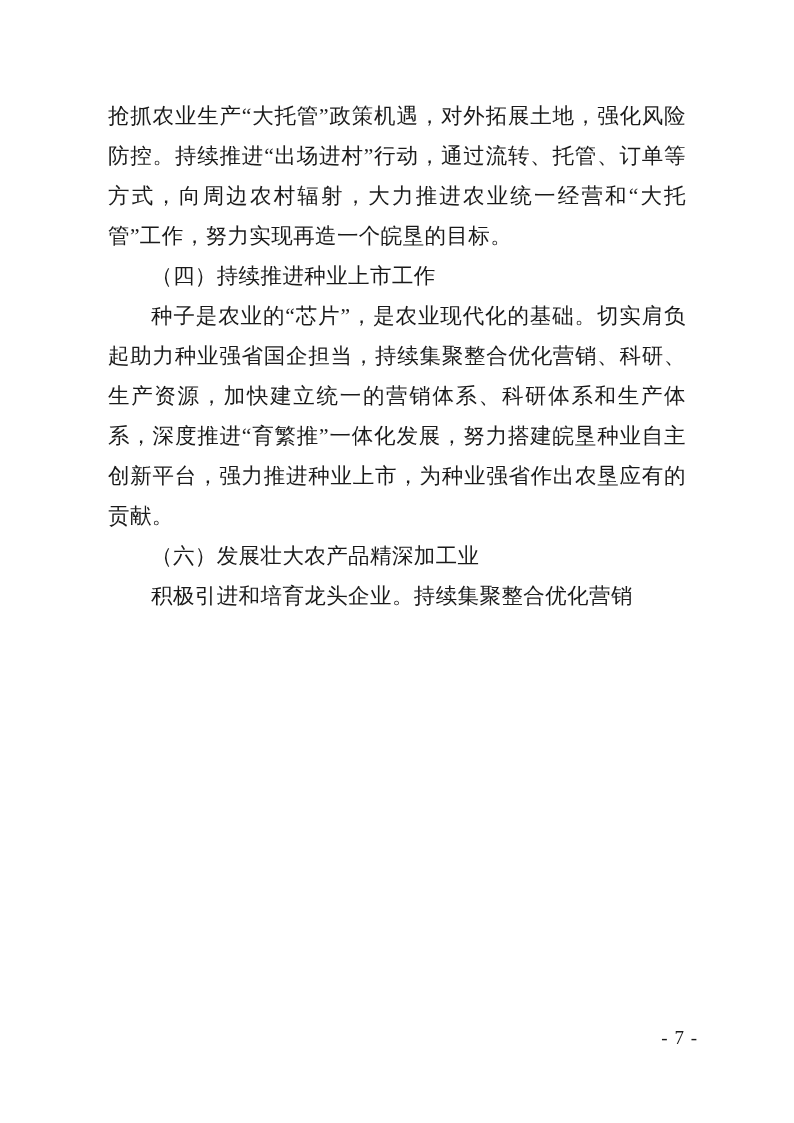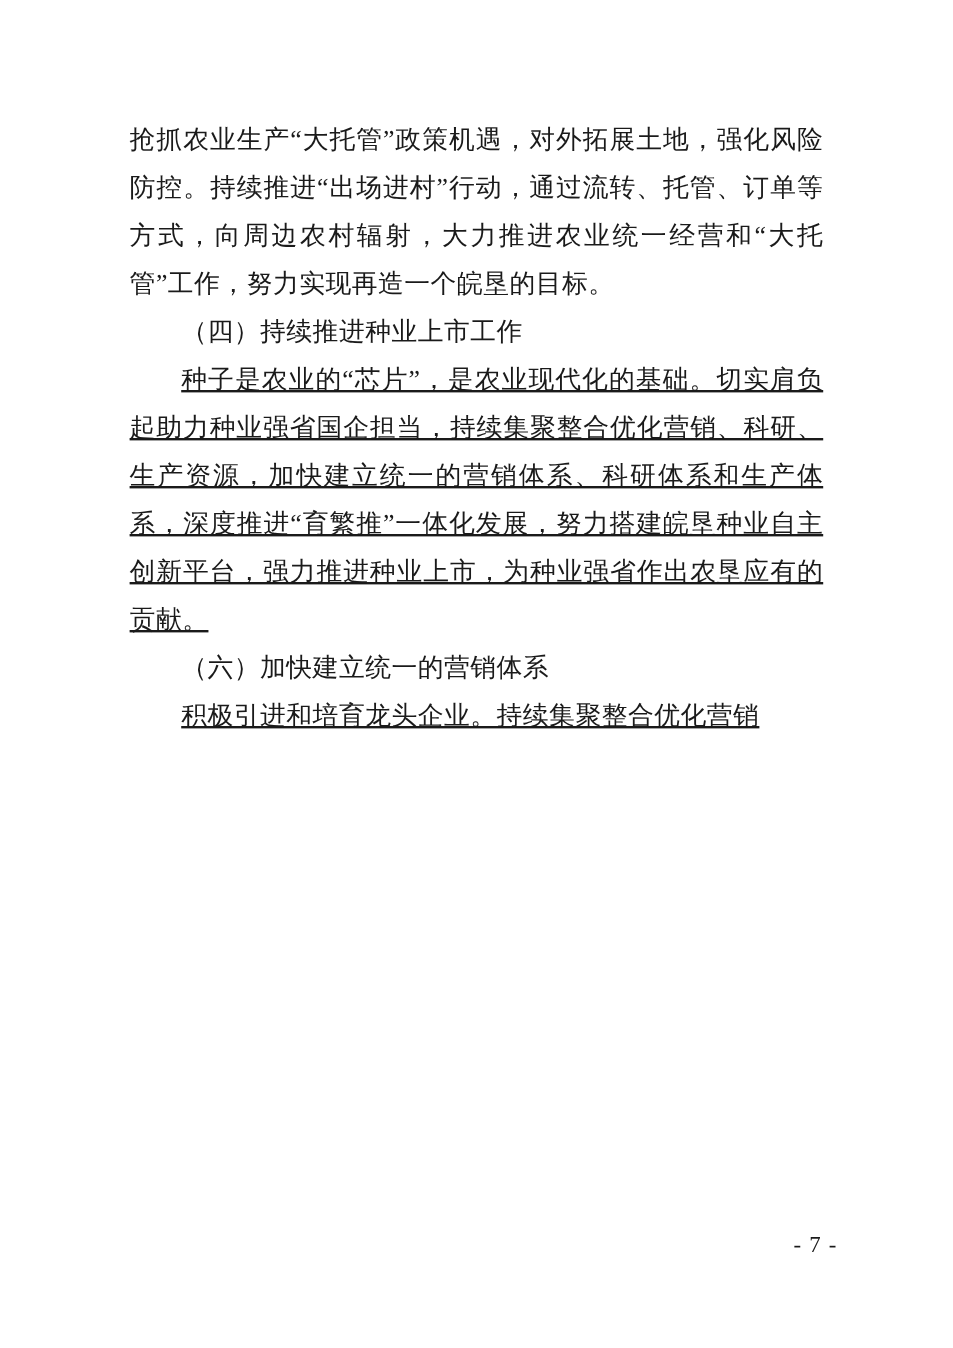--- a/index.html
+++ b/index.html
@@ -31,21 +31,20 @@
     text-align: justify;
     text-justify: inter-ideograph;
   }
   .para {
     margin: 0;
     text-indent: 0;
     white-space: pre-wrap;
   }
   .para.indent {
     text-indent: 2em;
-    text-decoration: underline;
   }
   .heading {
     margin: 0;
     text-indent: 2em;
     white-space: pre-wrap;
     font-family: Liberation Serif, serif;
   }
   .page-number {
     position: absolute;
     right: 96px;
@@ -57,17 +56,17 @@
   }
 </style>
 </head>
 <body>
 
 <div class="page">
   <div class="doc-body">
     <p class="para">抢抓农业生产“大托管”政策机遇，对外拓展土地，强化风险防控。持续推进“出场进村”行动，通过流转、托管、订单等方式，向周边农村辐射，大力推进农业统一经营和“大托管”工作，努力实现再造一个皖垦的目标。</p>
     <p class="heading">（四）持续推进种业上市工作</p>
     <p class="para indent">种子是农业的“芯片”，是农业现代化的基础。切实肩负起助力种业强省国企担当，持续集聚整合优化营销、科研、生产资源，加快建立统一的营销体系、科研体系和生产体系，深度推进“育繁推”一体化发展，努力搭建皖垦种业自主创新平台，强力推进种业上市，为种业强省作出农垦应有的贡献。</p>
-    <p class="heading">（六）加快建立统一的营销体系</p>
+    <p class="heading">（六）发展壮大农产品精深加工业</p>
     <p class="para indent">积极引进和培育龙头企业。持续集聚整合优化营销</p>
   </div>
   <div class="page-number">- 7 -</div>
 </div>
 
 </body></html>

